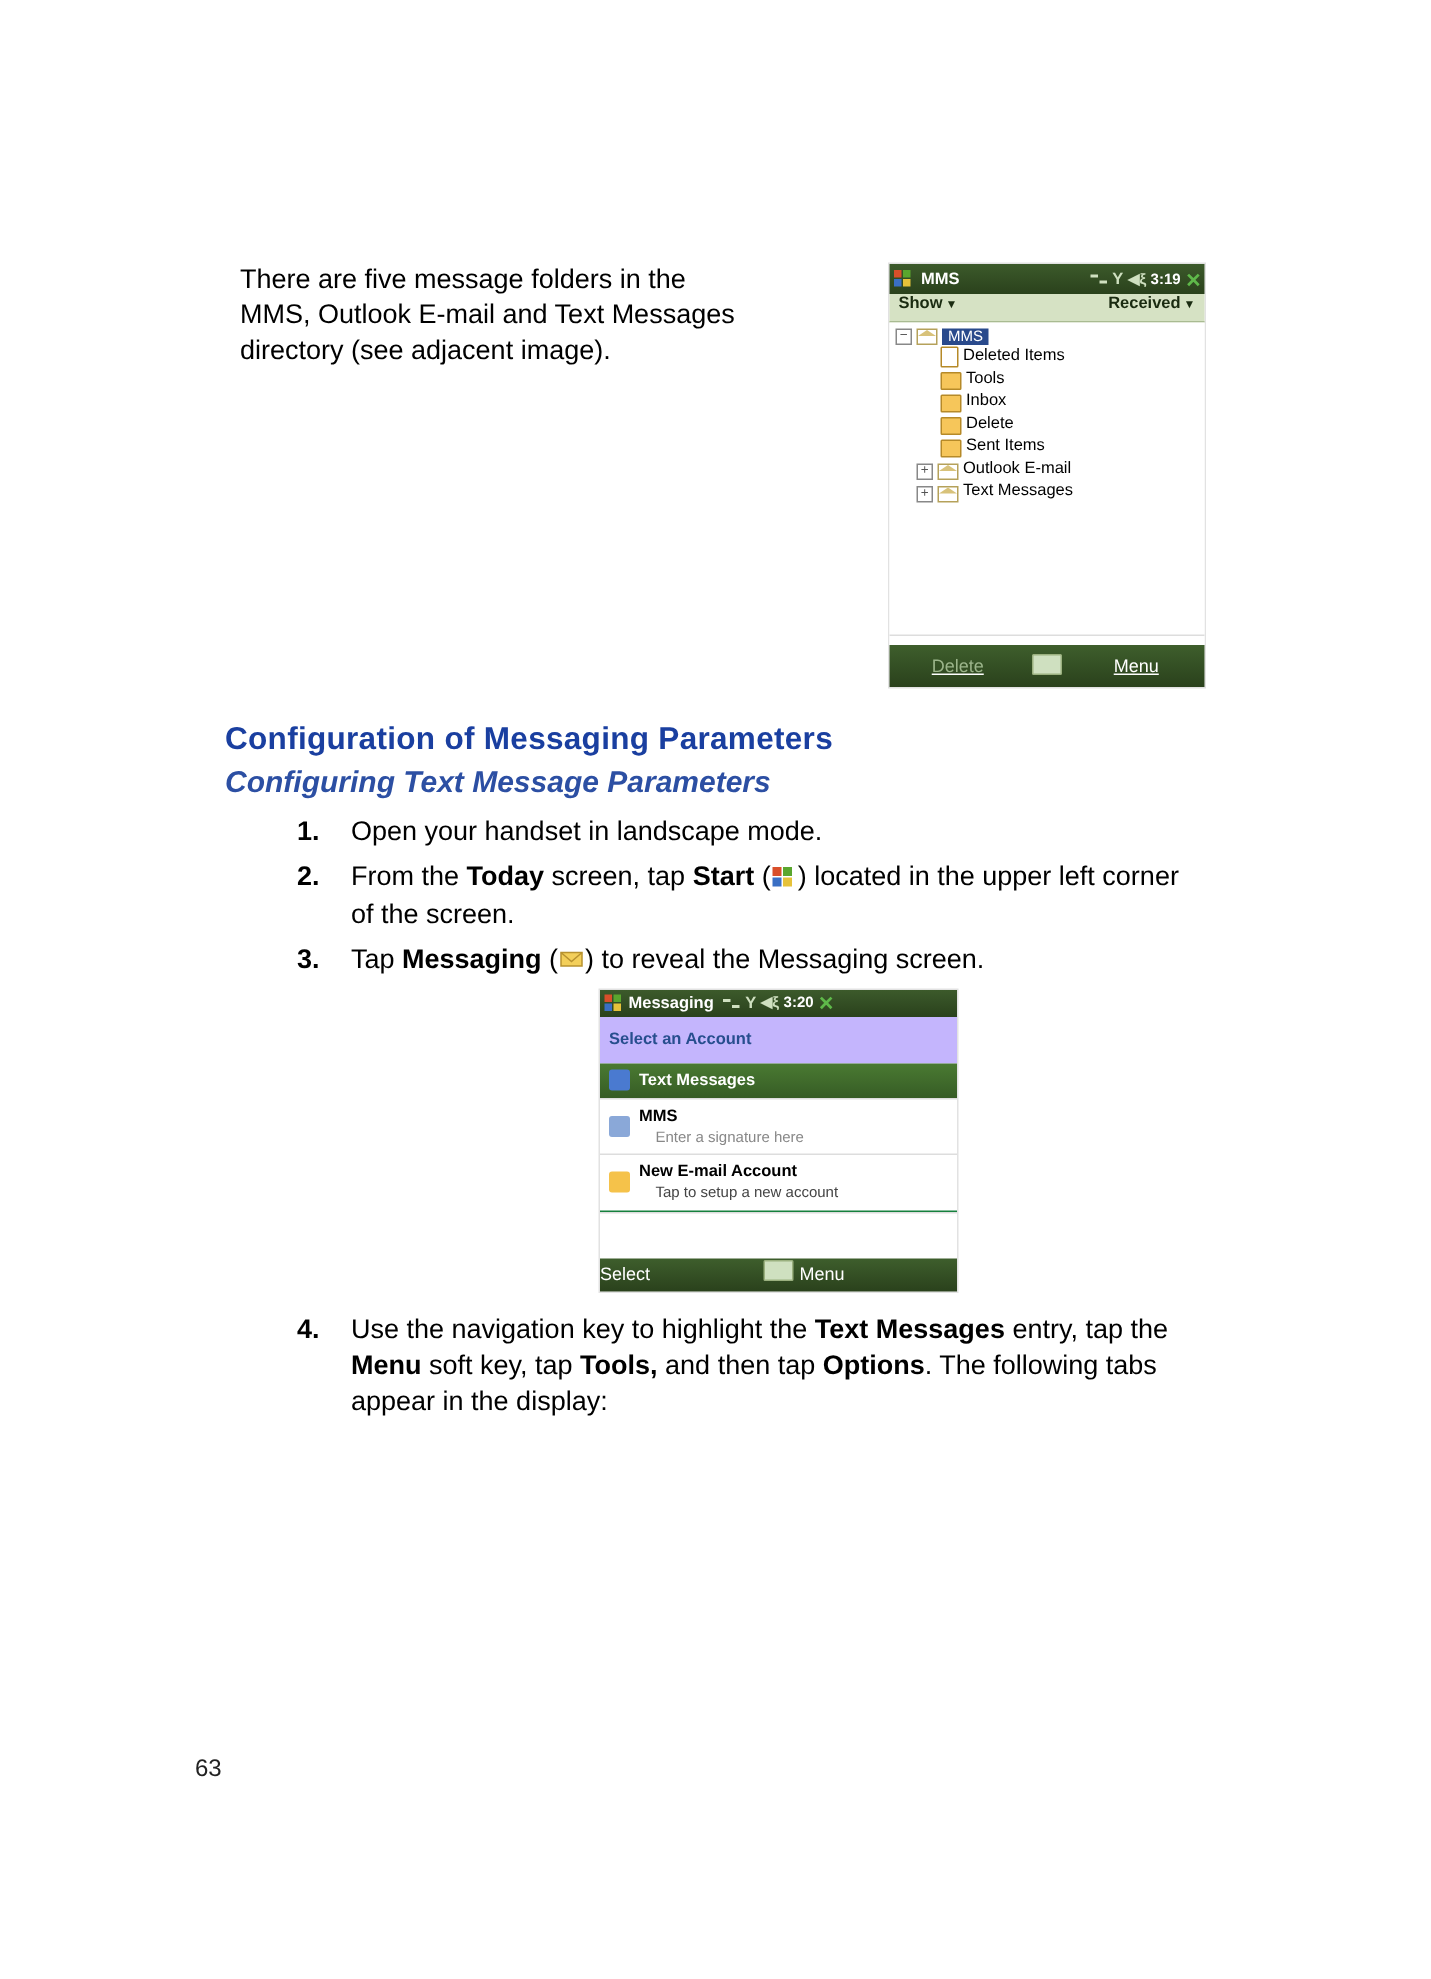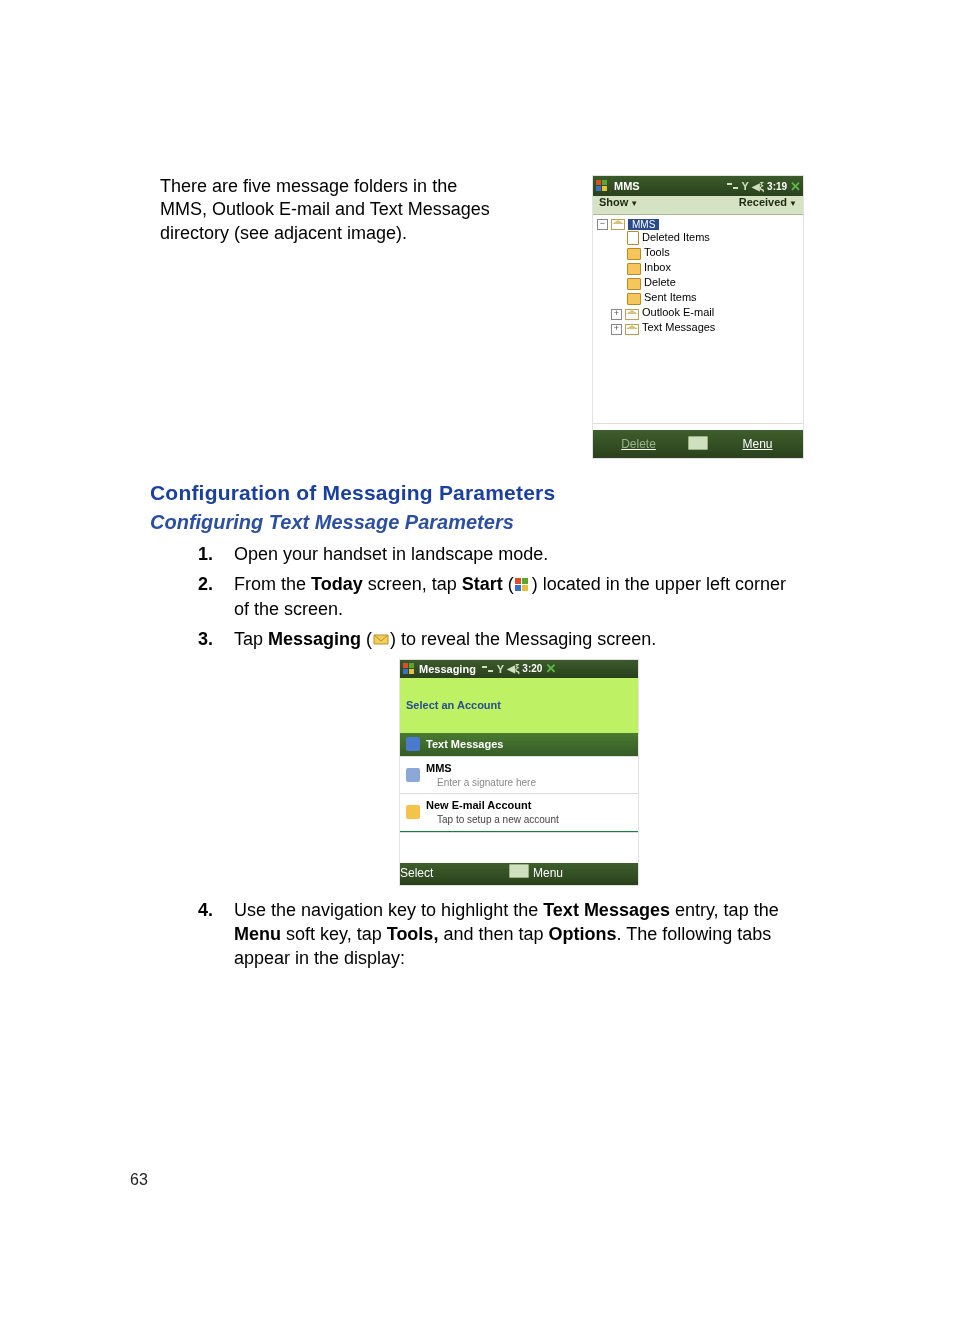--- a/index.html
+++ b/index.html
@@ -36,21 +36,21 @@
   .f-env::after{content:"";position:absolute;left:0;right:0;top:0;border-bottom:4px solid #d8c27a;border-left:6px solid transparent;border-right:6px solid transparent;}
   .statusbar{background:#fff;height:6px;border-top:1px solid #ddd;}
   .softbar{background:linear-gradient(#3e5e2c,#2a411c);height:28px;display:flex;align-items:center;color:#fff;font-size:12px;text-decoration:underline;}
   .softbar .sb-left,.softbar .sb-right{flex:1;text-align:center;}
   .softbar .sb-left{color:#9bb48a;}
   .softbar .sb-mid{flex:0 0 28px;text-align:center;}
   .kbd-icon{display:inline-block;width:18px;height:12px;background:#cfe0c0;border:1px solid #9ab07f;border-radius:1px;position:relative;}
   
   .device2{width:240px;margin:8px auto 12px auto;box-sizing:border-box;border:1px solid #e2e2e2;}
   .d2-title{background:linear-gradient(#3c5a2b,#2a411c);color:#fff;height:18px;font-size:11px;font-weight:bold;display:flex;align-items:center;padding:0 2px;gap:3px;}
-  .sel-account{color:#274e8e;font-weight:bold;font-size:11px;padding:20px 6px;background:#bef264;}
+  .sel-account{color:#274e8e;font-weight:bold;font-size:11px;padding:8px 6px;background:#c4b5fd;}
   .acct-row{display:flex;align-items:center;gap:6px;padding:4px 6px;font-size:11px;}
   .acct-row.sel{background:linear-gradient(#4a7a32,#365c25);color:#fff;font-weight:bold;}
   .acct-row .sub{color:#888;font-size:10px;display:block;margin-left:11px;}
   .acct-icon{width:14px;height:14px;display:inline-block;}
   .ai-tm{background:#4a7ad0;border-radius:2px;}
   .ai-mms{background:#8aa8d8;border-radius:2px;}
   .ai-new{background:#f5c24a;border-radius:2px;}
   .d2-blank{height:30px;background:#fff;border-top:1px solid #ddd;}
   .softbar2{background:linear-gradient(#3e5e2c,#2a411c);height:22px;display:flex;align-items:center;color:#fff;font-size:12px;}
   .softbar2 .sb-left,.softbar2 .sb-right{flex:1;}

